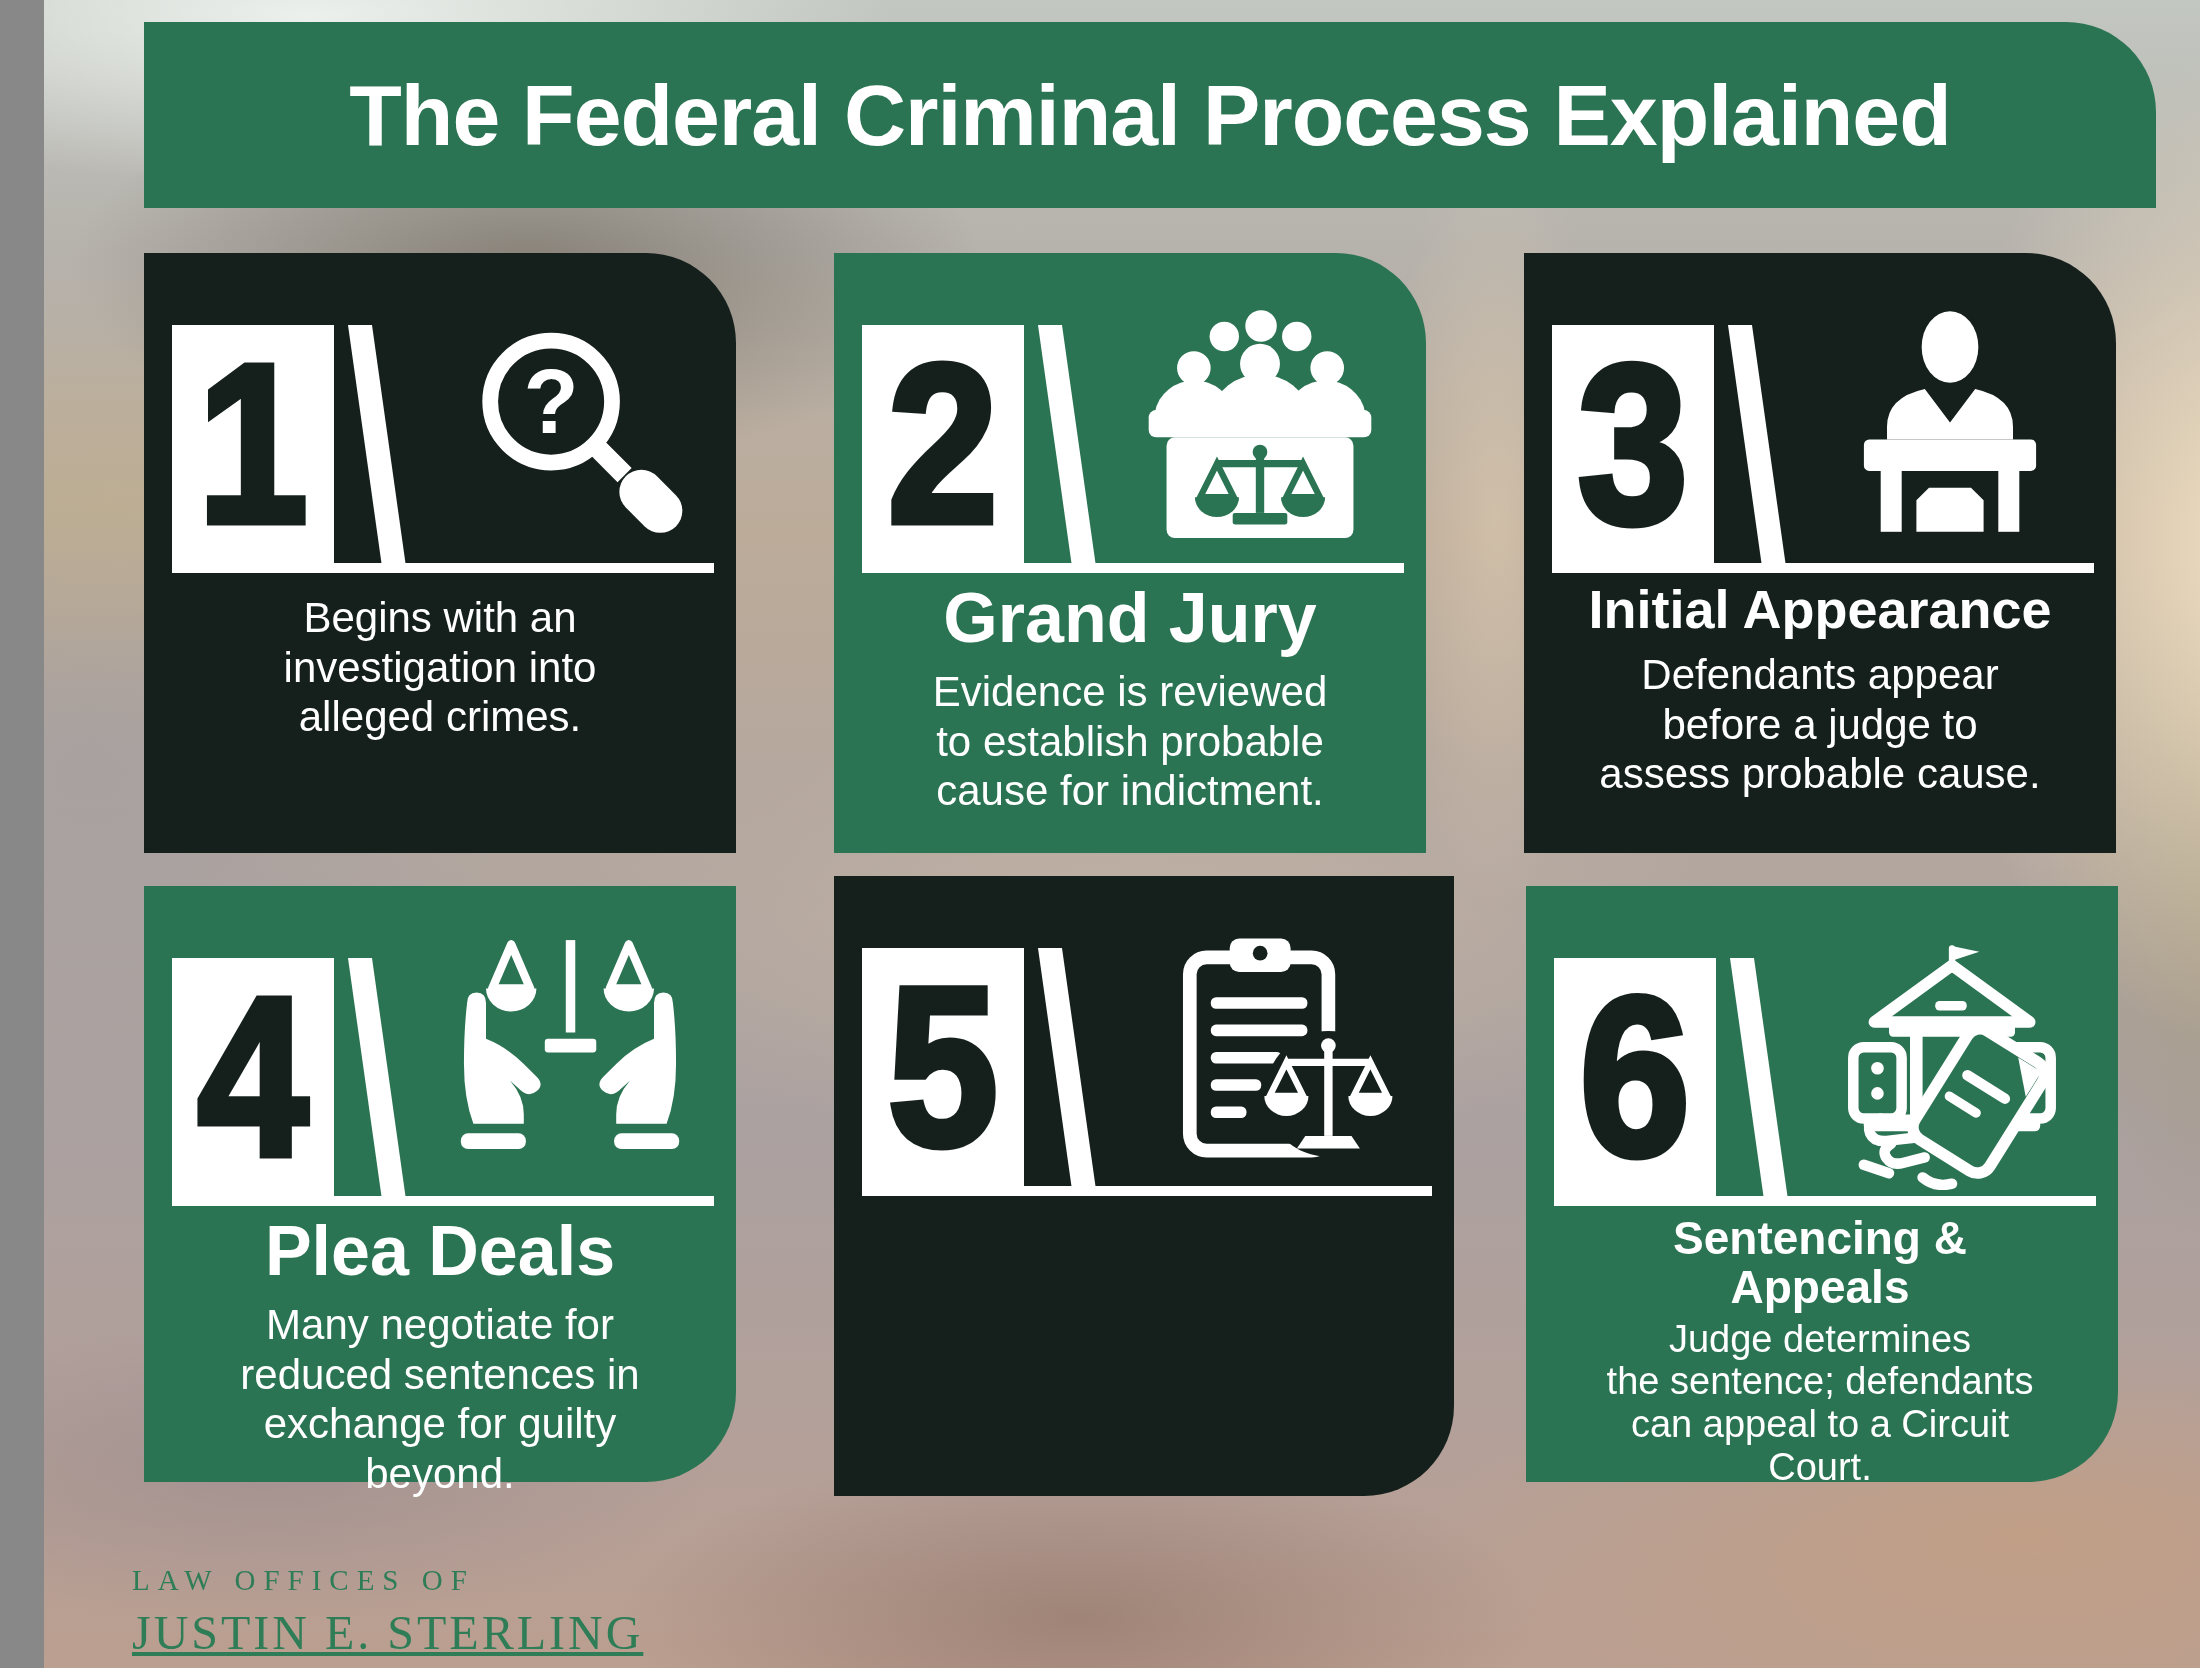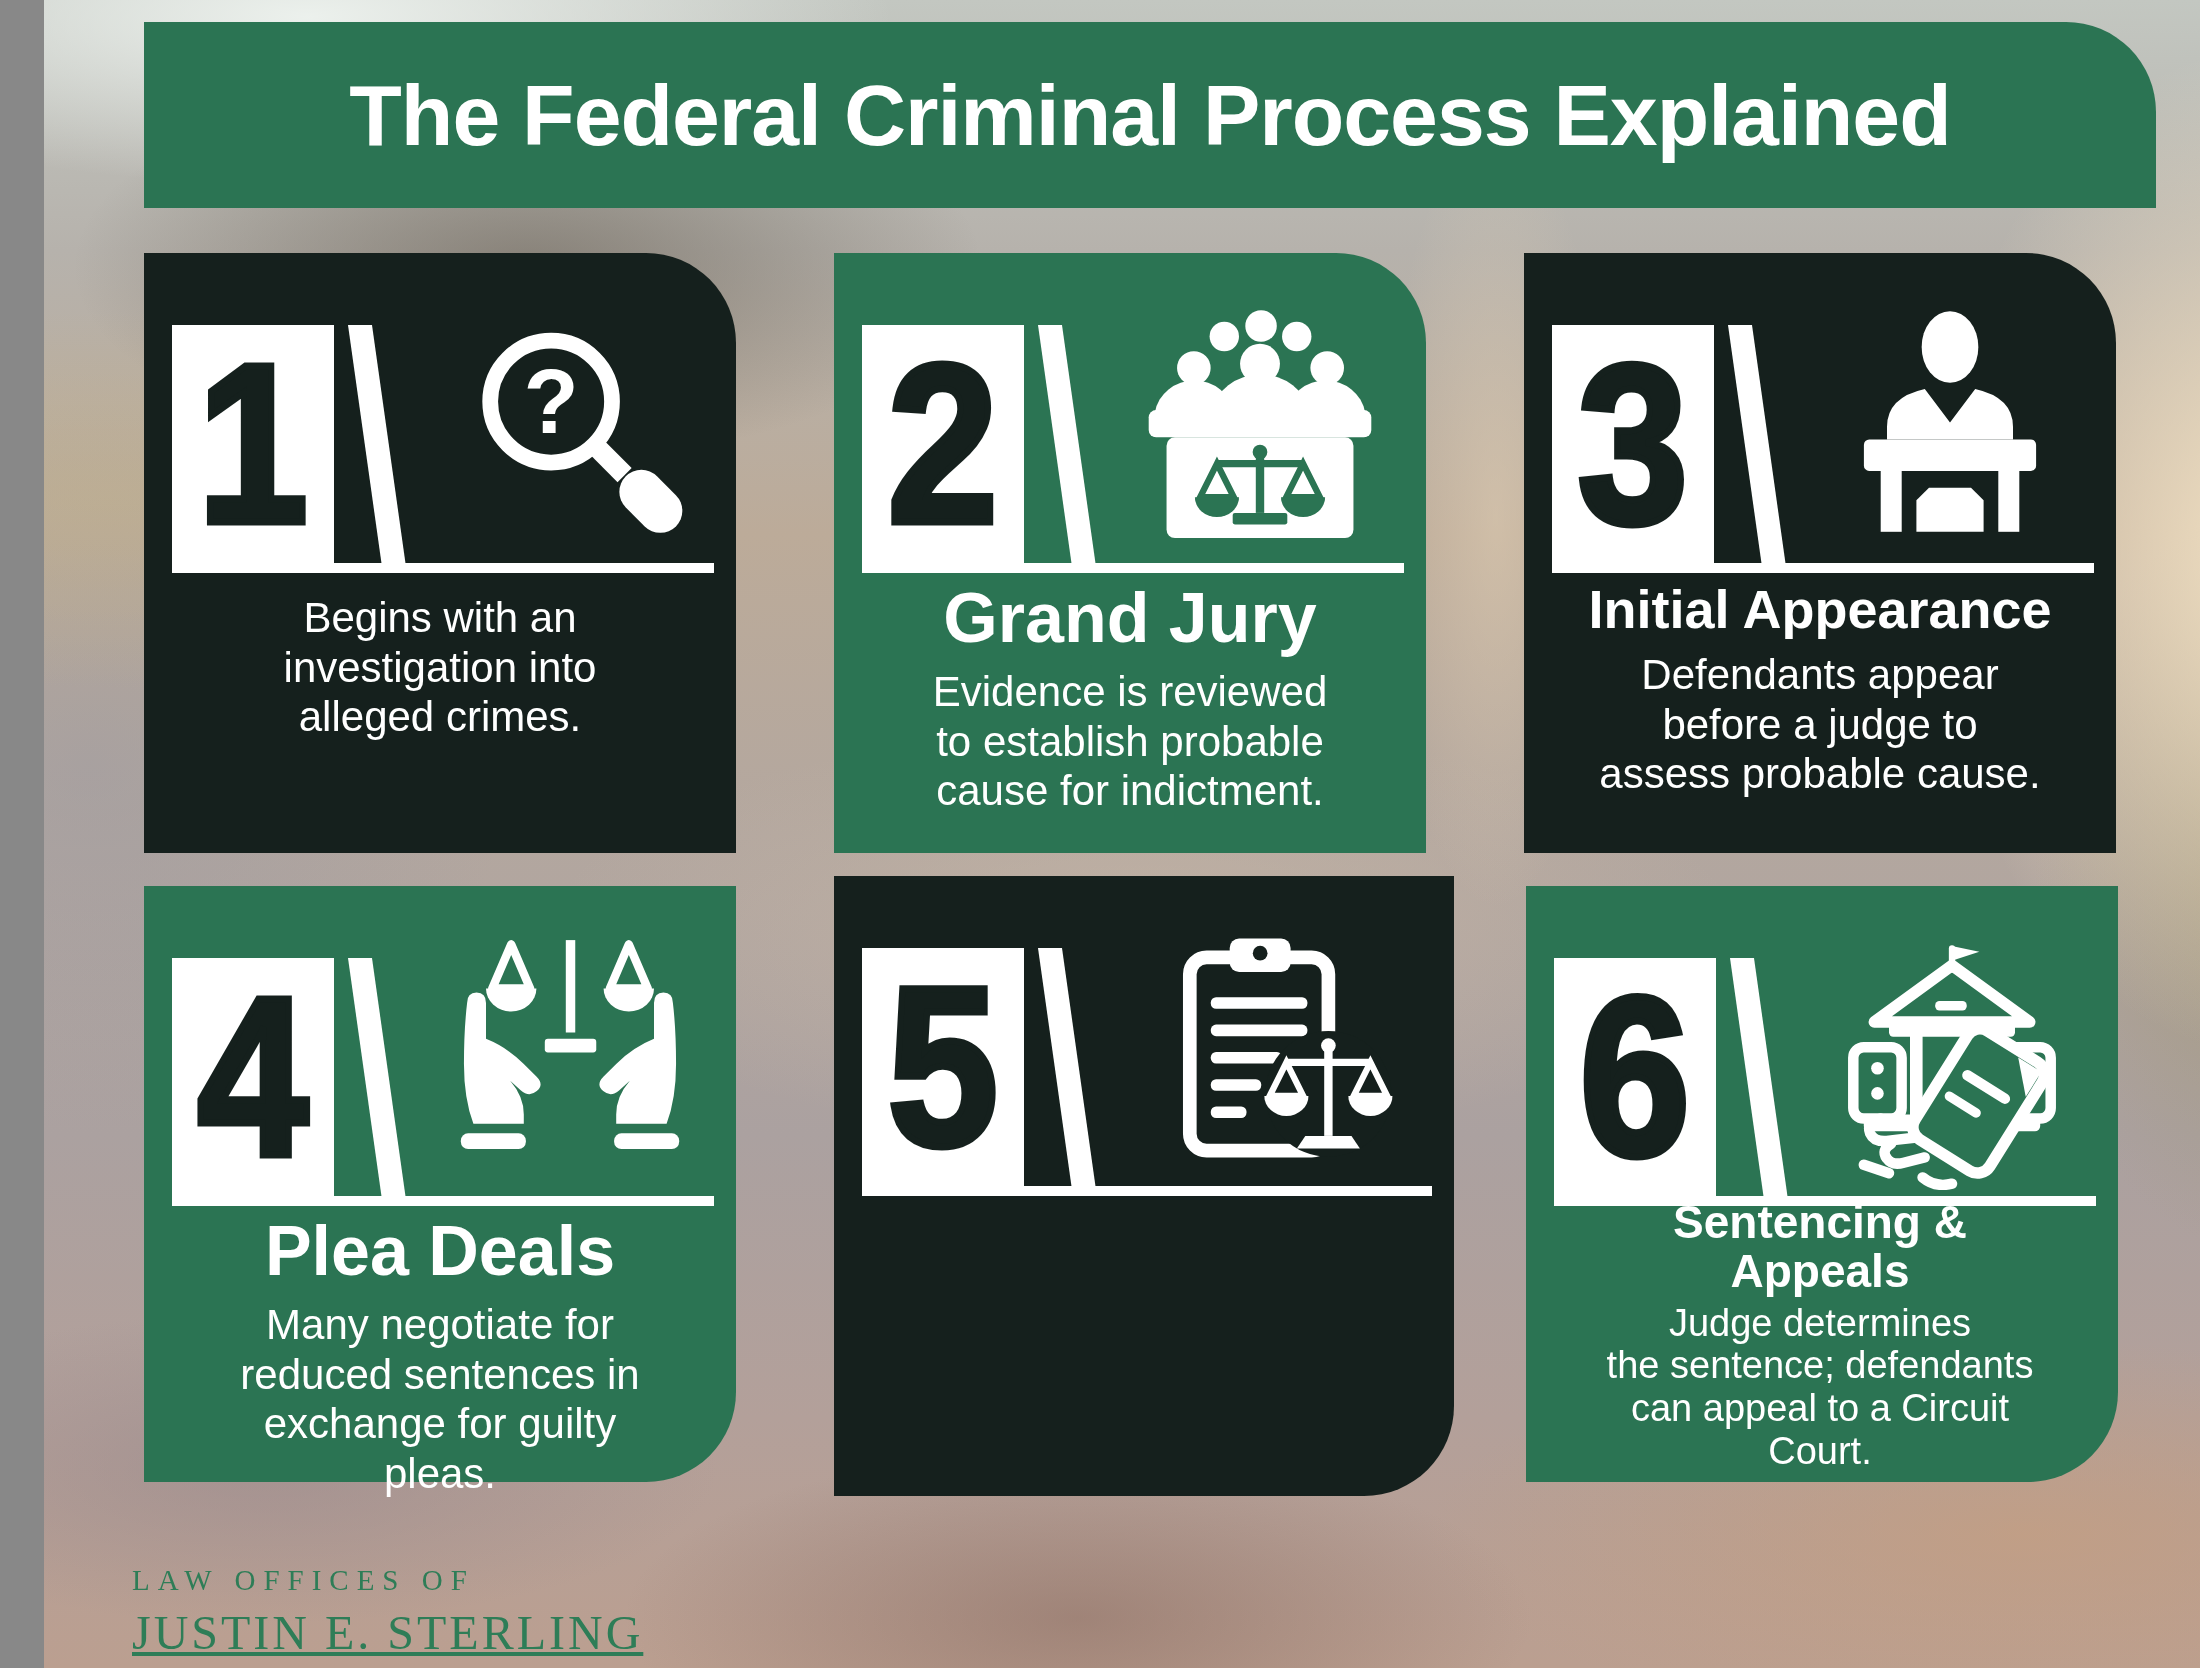--- a/index.html
+++ b/index.html
@@ -39,21 +39,21 @@
     -webkit-text-stroke:7px var(--dark,#15201d);transform:scaleX(.88);}
   .numwedge{position:absolute;left:176px;top:0;width:24px;height:238px;background:#fff;
     transform:skewX(8deg);transform-origin:top left;}
   .rule{position:absolute;left:28px;top:310px;right:22px;height:10px;background:#fff;}
   .icon{position:absolute;left:300px;top:52px;width:252px;height:252px;}
   .icon svg{width:100%;height:100%;}
   .content{position:absolute;left:0;right:0;top:328px;text-align:center;color:#fff;padding:0 24px;}
   .card-title{margin:0;font-size:70px;font-weight:700;white-space:pre-line;line-height:1.06;}
   .title-md .card-title{font-size:54px;}
   .title-sm .card-title{font-size:46px;}
-  .title-sm .content{top:312px;padding-left:20px;}
+  .title-sm .content{top:328px;padding-left:20px;}
   .card-desc{margin:12px 0 0 0;font-size:42px;line-height:1.18;white-space:pre-line;}
   .title-sm .card-desc{font-size:38px;line-height:1.13;margin-top:6px;}
   
   .logo{position:absolute;left:88px;top:1564px;color:var(--logo_green,#2e7d57);
         font-family:"Liberation Serif",serif;}
   .logo-top{font-size:29px;letter-spacing:8px;}
   .logo-name{font-size:48px;letter-spacing:3px;margin-top:8px;text-decoration:underline;}
   .logo-underline{width:148px;height:6px;background:var(--logo_green,#2e7d57);margin-top:16px;}
 </style>
 </head>
@@ -179,21 +179,21 @@
         </g>
         <use href="#hand-left" transform="translate(240,0) scale(-1,1)"></use>
       </svg>
     </div>
     <div class="rule"></div>
     <div class="content">
       <h2 class="card-title">Plea Deals</h2>
       <p class="card-desc">Many negotiate for
 reduced sentences in
 exchange for guilty
-pleas.</p>
+beyond.</p>
     </div>
   </section>
 
   <section class="card dark r2" style="left:790px;top:876px;width:620px;height:620px;">
     <div class="numblock">
       <div class="numbox">
           <span>5</span>
         </div>
       <div class="numwedge"></div>
     </div>

